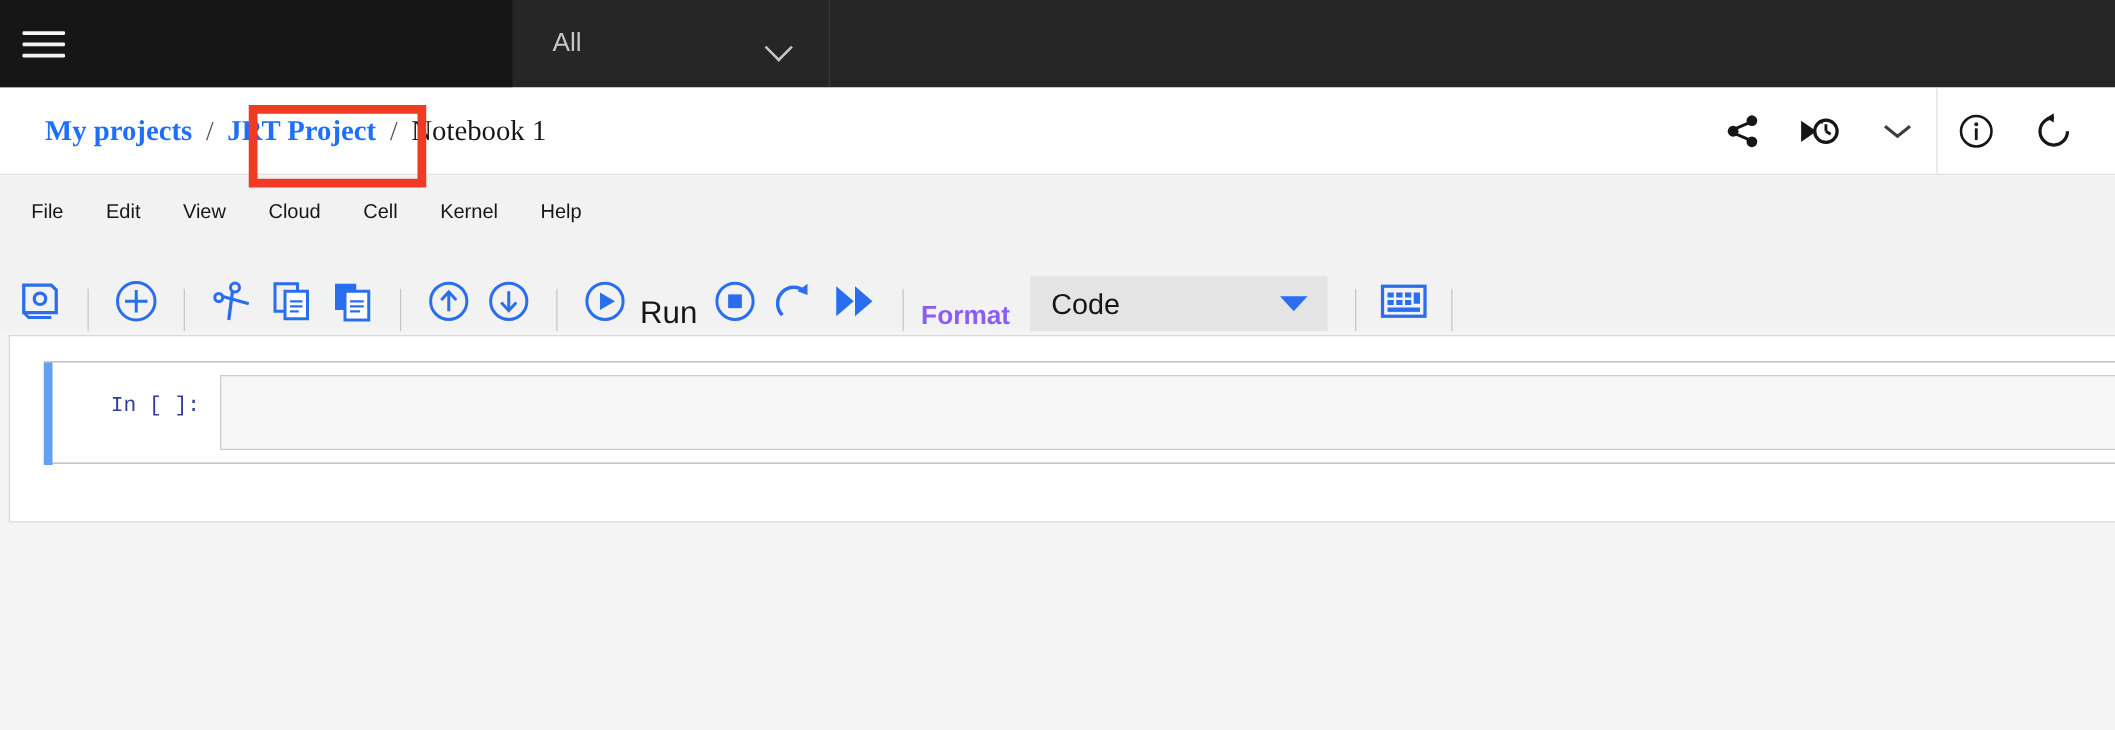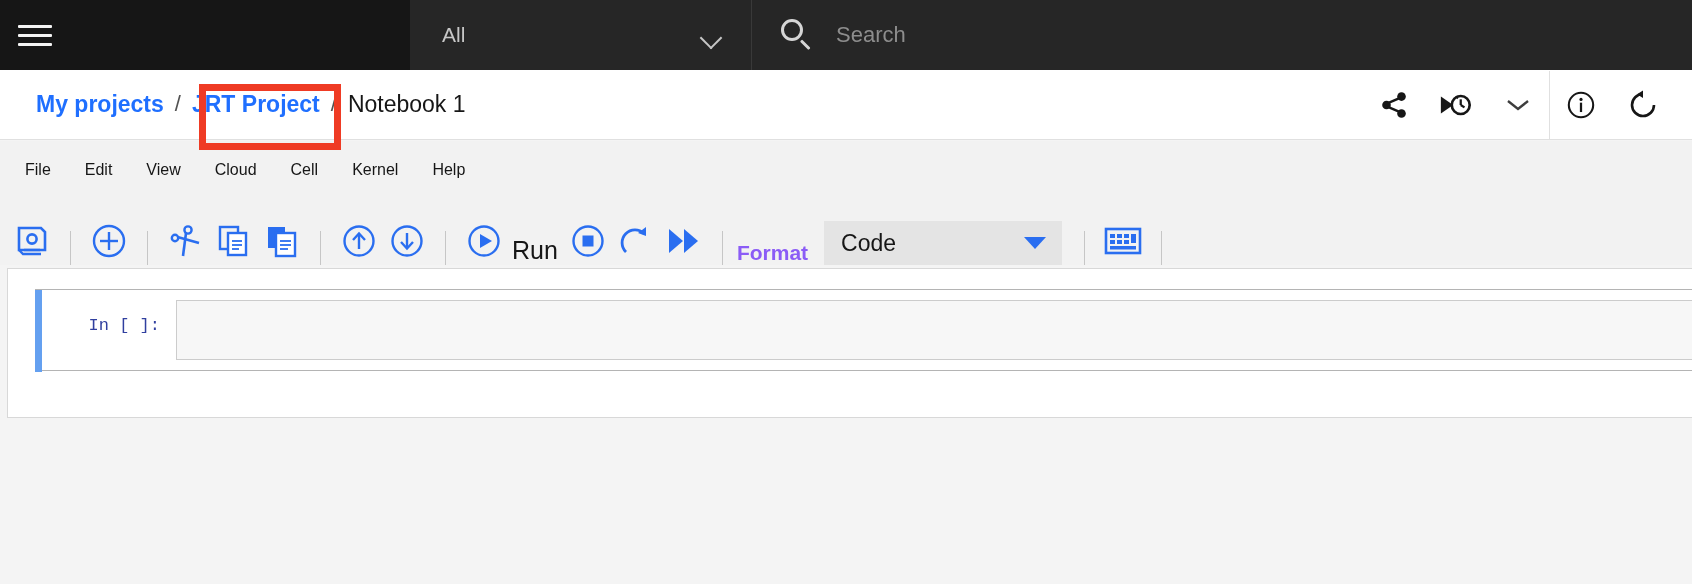--- a/index.html
+++ b/index.html
@@ -52,21 +52,21 @@
   }
   .brand-title {
     color: #ffffff;
     font-size: 23px;
     font-weight: bold;
     letter-spacing: 0.1px;
     white-space: nowrap;
     margin-left: 30px;
   }
   .header-scope {
-    width: 342px;
+    width: 254px;
     flex-shrink: 0;
     display: flex;
     align-items: center;
     justify-content: space-between;
     padding: 0 28px 0 32px;
     box-sizing: border-box;
     cursor: pointer;
     border-right: 1px solid #393939;
   }
   .header-scope-label {
@@ -130,24 +130,25 @@
     width: 1692px;
     height: 70px;
     background: #ffffff;
     border-bottom: 1px solid #e0e0e0;
     display: flex;
     align-items: center;
     box-sizing: border-box;
   }
   .crumbs {
     display: flex;
-    align-items: flex-start;
+    align-items: flex-end;
     padding-left: 36px;
     font-size: 23px;
     flex: 1;
+    font-family: Liberation Serif, serif;
   }
   .crumb-link {
     color: #1f6fff;
     font-weight: bold;
     cursor: pointer;
     white-space: nowrap;
   }
   .crumb-sep {
     color: #525252;
     margin: 0 11px;
@@ -335,24 +336,20 @@
       <span></span>
       <span></span>
     </div>
   </div>
 
   <div class="header-scope">
     <span class="header-scope-label">All</span>
     <span class="chev-down"></span>
   </div>
 
-  <div class="header-search">
-    <span class="search-glass"></span>
-    <span class="search-placeholder">Search</span>
-  </div>
 </div>
 
 <div class="crumbbar">
   <div class="crumbs">
     <span class="crumb-link">My projects</span>
     <span class="crumb-sep">/</span>
     <span class="crumb-link">JRT Project</span>
     <span class="crumb-sep">/</span>
     <span class="crumb-current">Notebook 1</span>
   </div>

